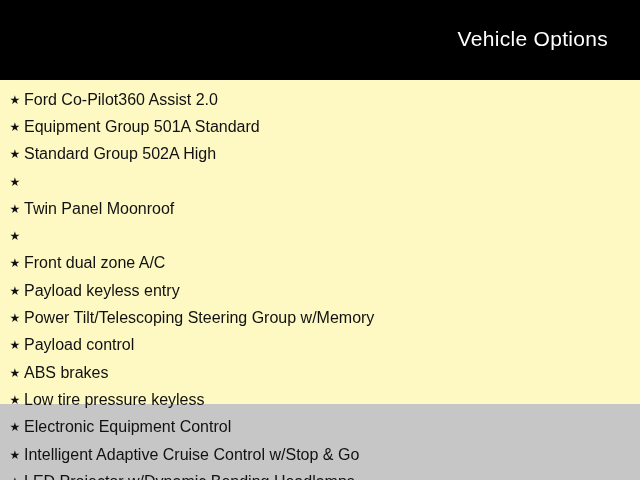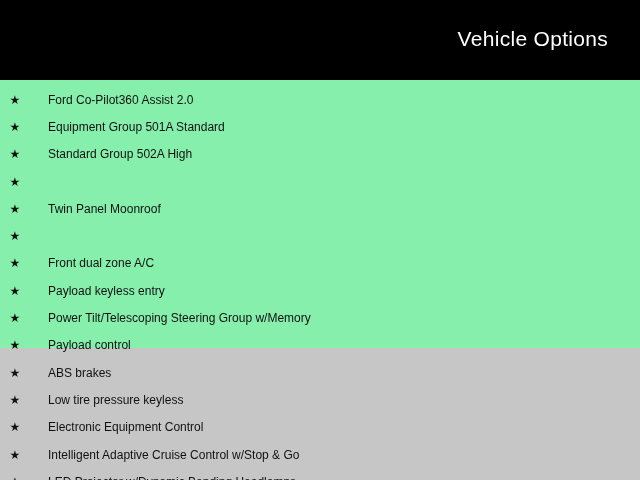--- a/index.html
+++ b/index.html
@@ -9,22 +9,22 @@
   body {
     width: 640px;
     height: 480px;
     overflow: hidden;
     background: #c6c6c6;
     font-family: "Liberation Sans", sans-serif;
   }
   .page {
     position: relative;
     width: 640px;
-    height: 348px;
-    background: #86efac;
+    height: 404px;
+    background: #fef9c3;
   }
   .header {
     position: relative;
     width: 640px;
     height: 80px;
     background: #000000;
     box-sizing: border-box;
   }
   .header-title {
     position: absolute;
@@ -48,24 +48,23 @@
   }
   .bullet {
     width: 18px;
     flex: 0 0 18px;
     text-align: center;
     font-size: 12px;
     color: #111111;
     line-height: 1;
   }
   .option-label {
-    font-size: 12px;
+    font-size: 16px;
     color: #111111;
     white-space: nowrap;
-    margin-left: 24px;
   }
 </style>
 </head>
 <body>
 
 <div class="page">
 
   <div class="header">
     <div class="header-title">Vehicle Options</div>
   </div>

